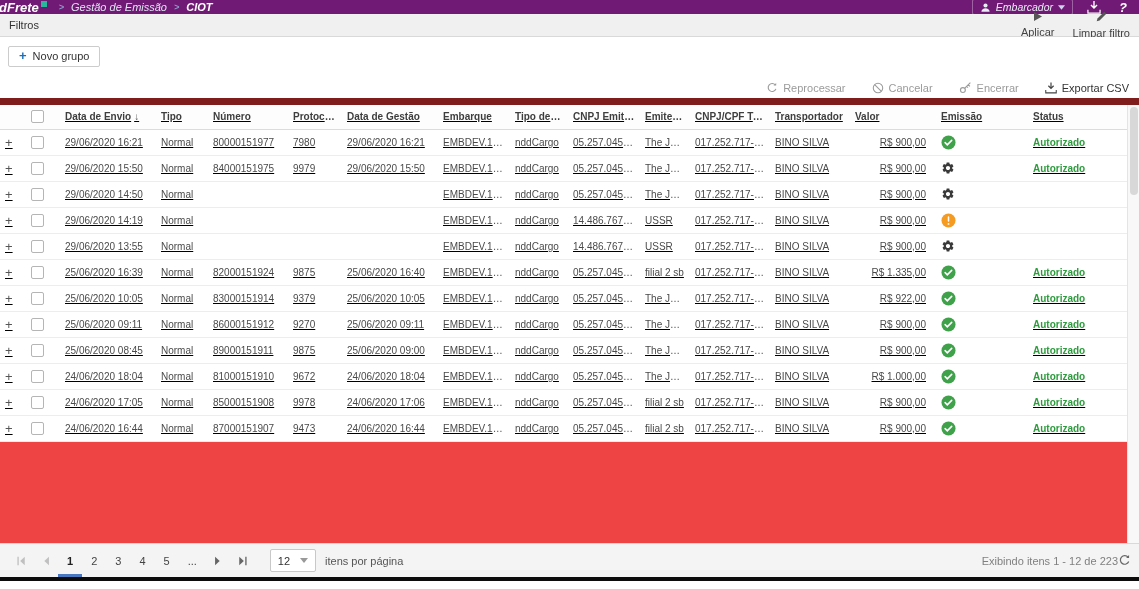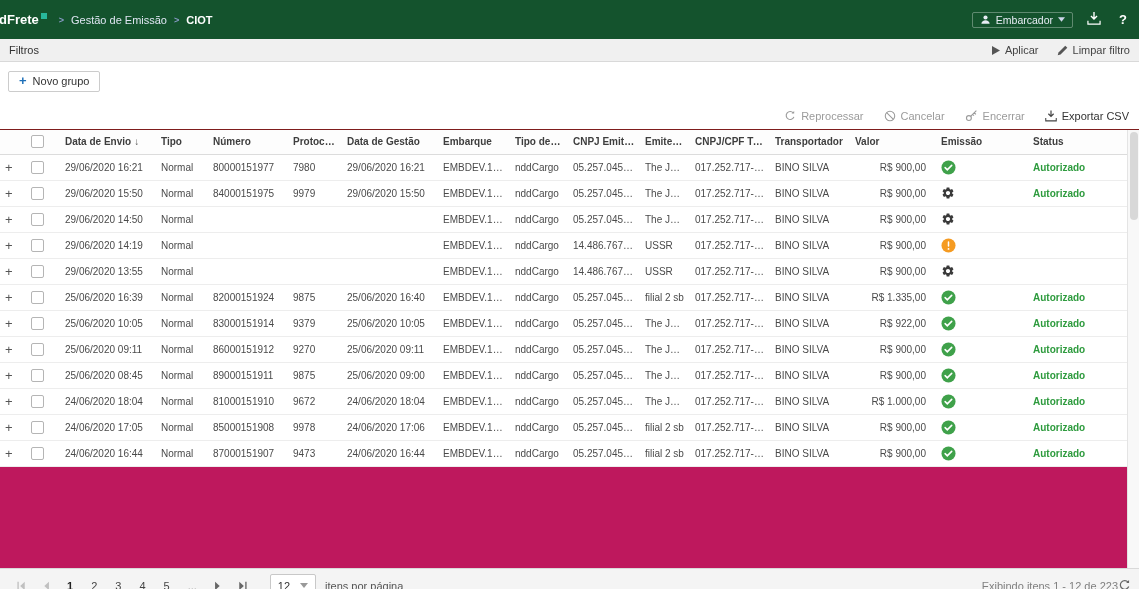--- a/index.html
+++ b/index.html
@@ -1,55 +1,55 @@
 <!DOCTYPE html>
 <html><head>
 <meta charset="utf-8">
 <style>
   * { margin:0; padding:0; box-sizing:border-box; }
   html,body { width:1139px; height:589px; overflow:hidden; background:#fff;
               font-family:"Liberation Sans", sans-serif; }
   .app { width:1139px; height:589px; display:flex; flex-direction:column; position:relative; background:#fff; }
 
   
-  .topbar { height:39px; flex:none; background:#14532d; display:flex; align-items:center; color:#fff; padding-right:8px; }
+  .topbar { height:14px; flex:none; background:#701a75; display:flex; align-items:center; color:#fff; padding-right:8px;font-style:italic; }
   .logo { display:flex; align-items:flex-start; font-weight:bold; font-size:13px; color:#fff; margin-left:-1px; cursor:pointer; }
   .logo-square { width:6px; height:6px; background:#28b79b; margin:1px 0 0 2px; }
   .breadcrumb { display:flex; align-items:center; gap:7px; margin-left:12px; font-size:11px; }
   .crumb-sep { color:#8b9cc9; font-size:9px; font-weight:bold; }
   .crumb { color:#dfe5f2; cursor:pointer; }
   .crumb.current { color:#fff; font-weight:bold; }
-  .topbar-right { margin-left:auto; display:flex; align-items:flex-start; gap:14px; }
+  .topbar-right { margin-left:auto; display:flex; align-items:center; gap:14px; }
   .user-menu { display:flex; align-items:center; gap:5px; font-size:10.5px; color:#e8ecf5;
                border:1px solid rgba(255,255,255,.32); border-radius:2px; padding:1px 7px; cursor:pointer; }
   .topbar-icon { display:flex; align-items:center; cursor:pointer; }
   .help { font-size:13px; font-weight:bold; color:#fff; cursor:pointer; padding:0 4px; }
 
   
   .filterbar { height:23px; flex:none; background:#f0f0f0; border-bottom:1px solid #d9d9d9;
                display:flex; align-items:center; padding:0 9px; font-size:11px; color:#333; }
   .filter-actions { margin-left:auto; display:flex; align-items:center; gap:18px; }
-  .filter-btn { display:flex; align-items:center; gap:5px; color:#444; cursor:pointer; }
+  .filter-btn { display:flex; align-items:center; gap:5px; color:#444; cursor:pointer;flex-direction:column; }
 
   
   .groupbar { height:40px; flex:none; padding:9px 8px; background:#fff; }
   .btn-novo-grupo { display:inline-flex; align-items:center; gap:6px; border:1px solid #ccc; border-radius:2px;
                     background:#fff; padding:3px 10px 4px; font-size:11px; color:#333; cursor:pointer;
                     font-family:"Liberation Sans", sans-serif; }
   .plus { color:#1d6fb8; font-weight:bold; font-size:13px; line-height:10px; }
 
   
   .grid-toolbar { height:28px; flex:none; display:flex; justify-content:flex-end; align-items:center;
-                  gap:20px; padding:0 10px; font-size:11px; border-bottom:1px solid #7f1d1d; background:#fff; }
+                  gap:26px; padding:0 10px; font-size:11px; border-bottom:7px solid #7f1d1d; background:#fff; }
   .tb-btn { display:flex; align-items:center; gap:5px; cursor:pointer; }
   .tb-btn.disabled { color:#9b9b9b; }
   .tb-btn.primary { color:#333; }
 
   
-  .grid { position:relative; height:438px; flex:none; overflow:hidden; background:#be185d; }
+  .grid { position:relative; height:438px; flex:none; overflow:hidden; background:#ef4444;text-decoration:underline; }
   table { border-collapse:collapse; table-layout:fixed; width:1127px; }
   thead th { height:24px; font-size:10px; font-weight:bold; color:#3e3e3e; text-align:left;
              padding:0 5px; border-bottom:1px solid #dcdcdc; background:#fdfdfd;
              white-space:nowrap; overflow:hidden; text-overflow:ellipsis; cursor:pointer; }
   tbody td { height:26px; font-size:10px; color:#4a4a4a; padding:0 5px; border-bottom:1px solid #ededed;
              white-space:nowrap; overflow:hidden; text-overflow:ellipsis; background:#fff; }
   th:nth-child(1){width:26px} th:nth-child(2){width:34px} th:nth-child(3){width:96px}
   th:nth-child(4){width:52px} th:nth-child(5){width:80px} th:nth-child(6){width:54px}
   th:nth-child(7){width:96px} th:nth-child(8){width:72px} th:nth-child(9){width:58px}
   th:nth-child(10){width:72px} th:nth-child(11){width:50px} th:nth-child(12){width:80px}

